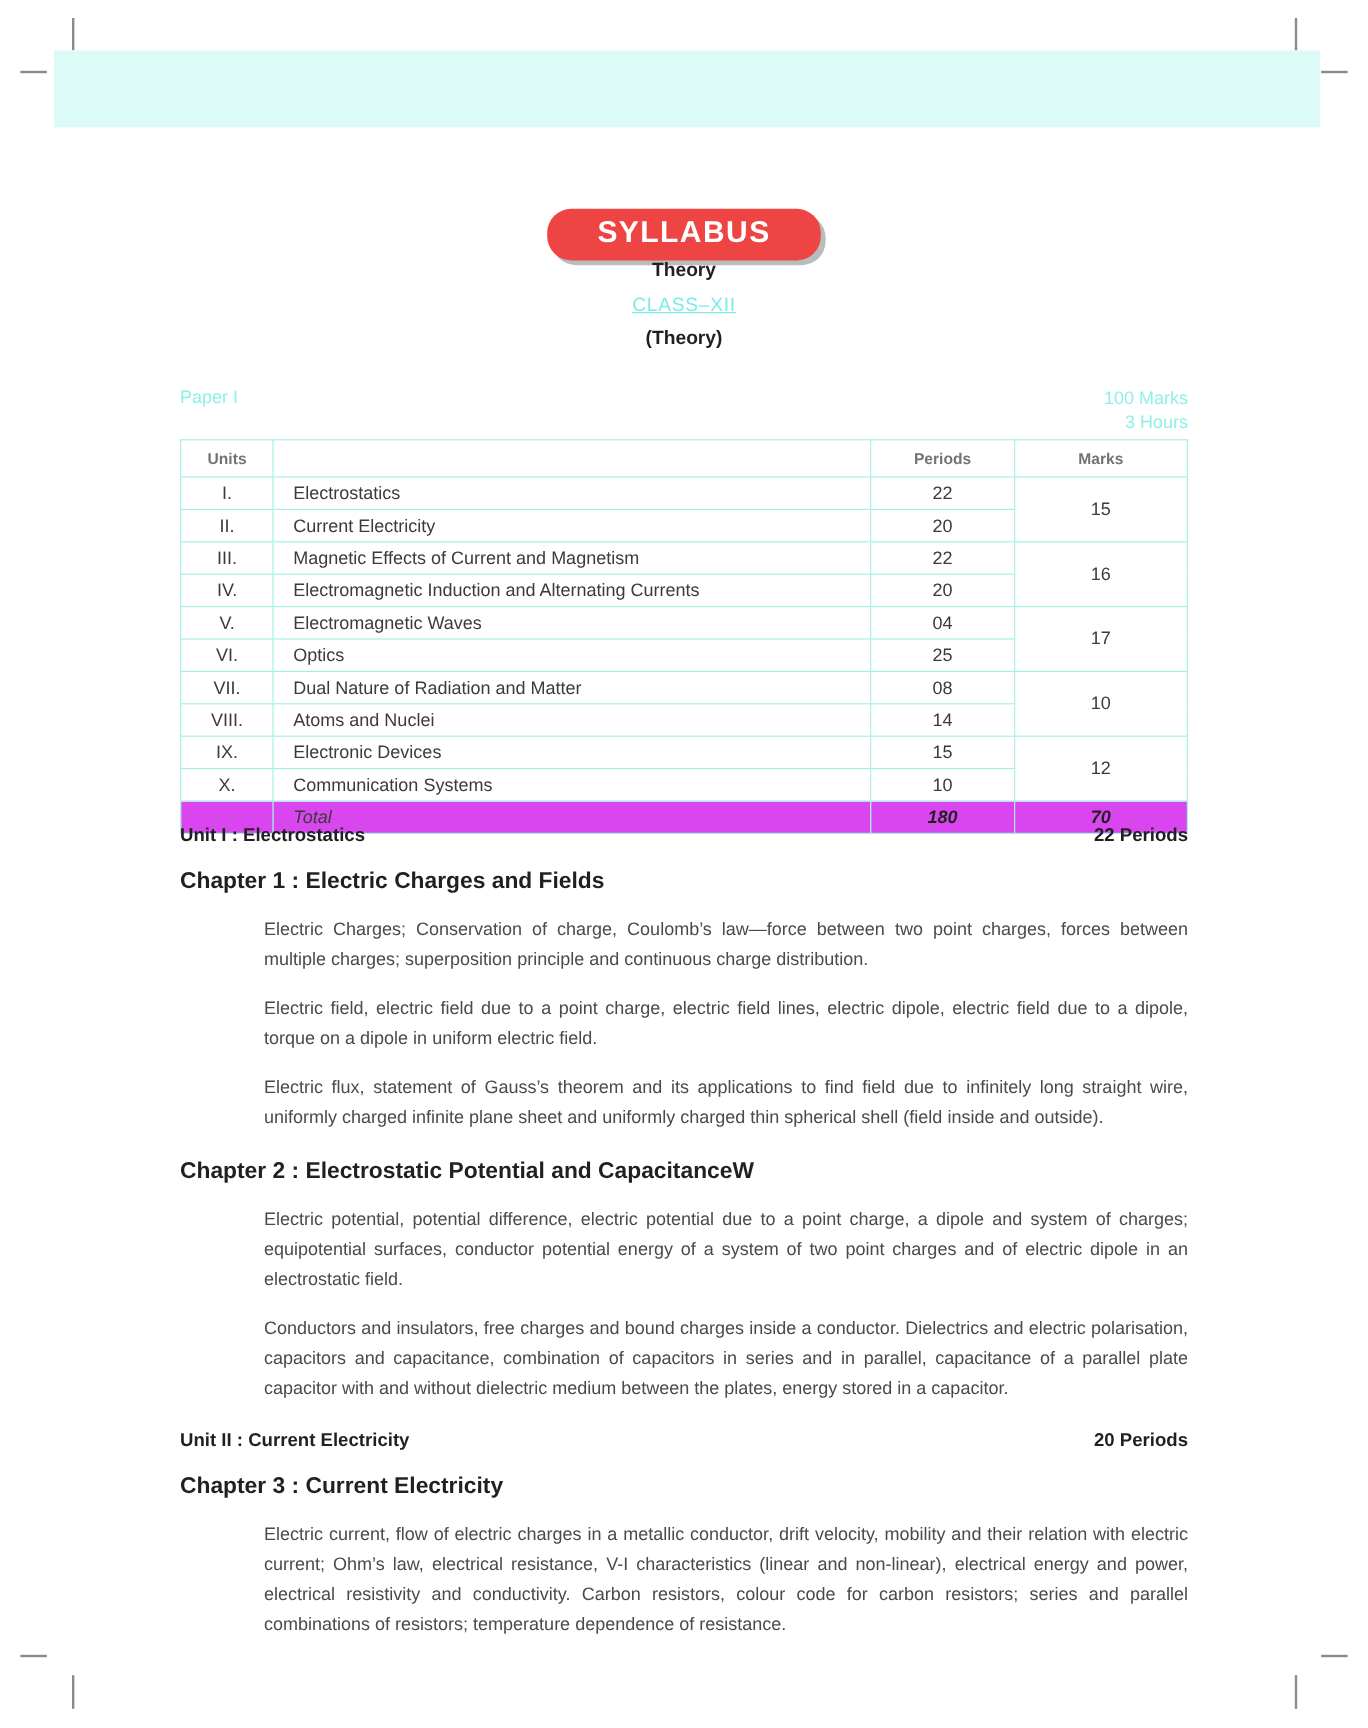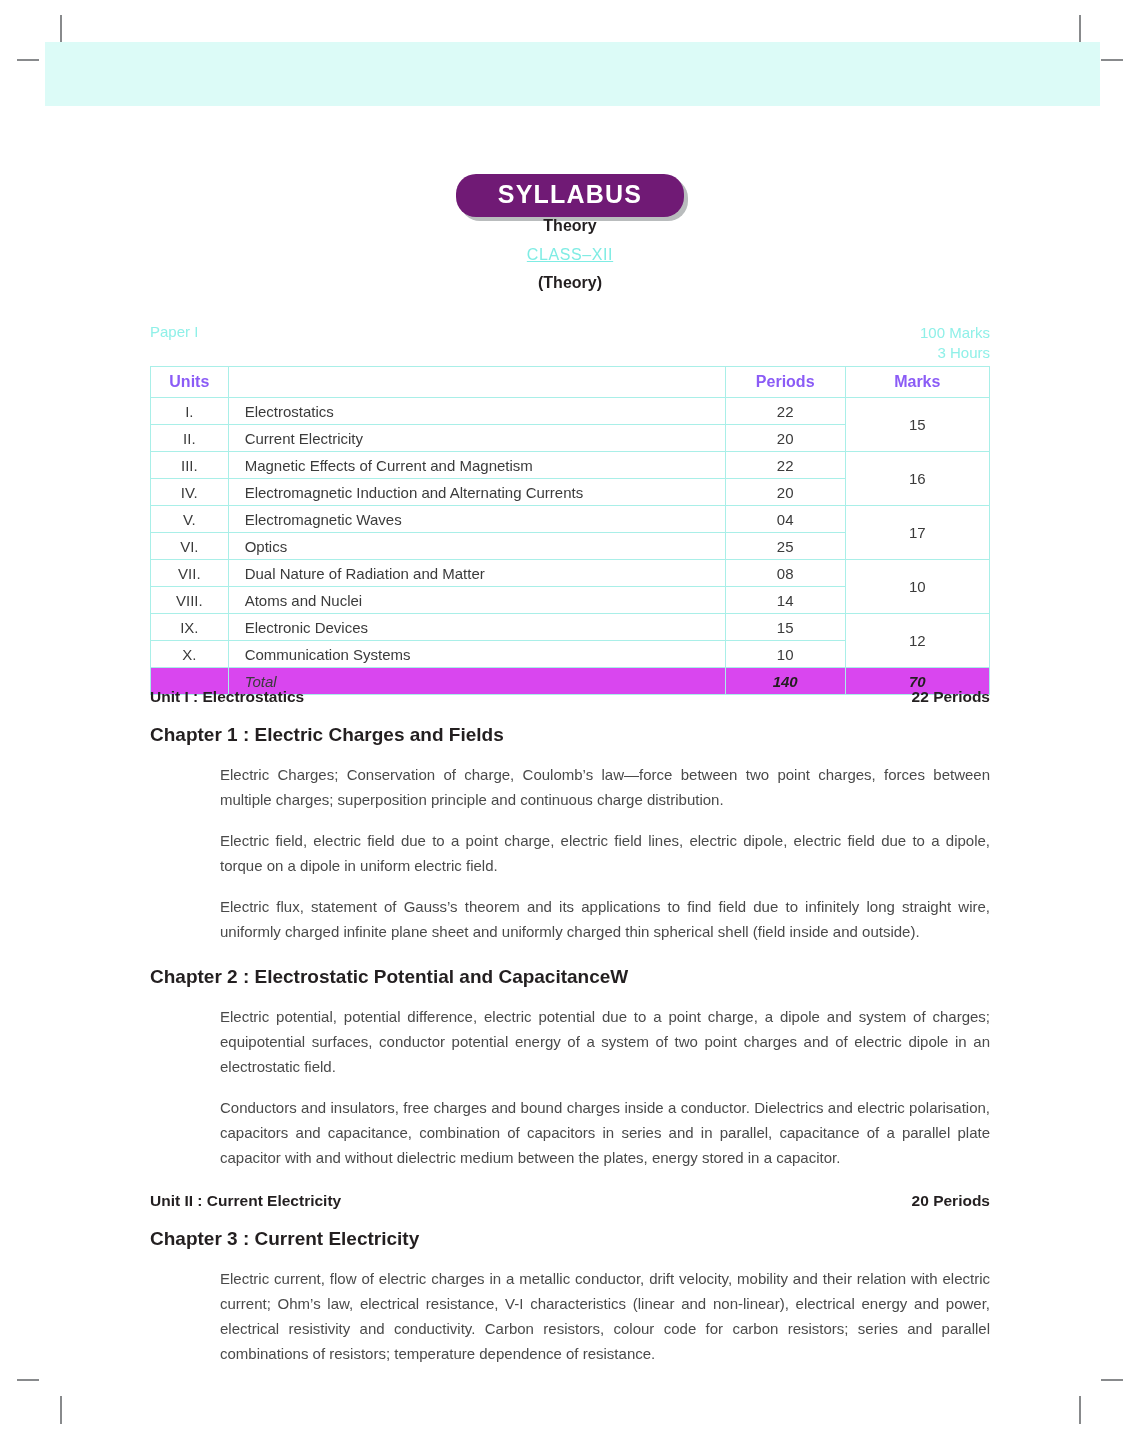--- a/index.html
+++ b/index.html
@@ -46,21 +46,21 @@
   .badge-wrap {
     position: absolute;
     left: 0;
     top: 174px;
     width: 1140px;
     text-align: center;
   }
   .badge {
     display: inline-block;
     position: relative;
-    background: #701a75;
+    background: #ef4444;
     color: #ffffff;
     font-size: 25px;
     font-weight: bold;
     letter-spacing: 1.2px;
     padding: 6px 42px 8px 42px;
     border-radius: 20px;
     box-shadow: 4px 4px 0 0 #b9bcbd;
   }
 
   .subtitle {
@@ -115,24 +115,24 @@
     padding: 0;
     height: 26px;
     font-weight: normal;
   }
   .tbl .c-unit   { width: 78px;  text-align: center; }
   .tbl .c-name   { width: 494px; text-align: left; padding-left: 16px; }
   .tbl .c-period { width: 121px; text-align: center; }
   .tbl .c-mark   { width: 147px; text-align: center; }
   .tbl thead td {
     font-weight: bold;
-    font-size: 16px;
+    font-size: 13px;
     text-align: center;
     height: 30px;
-    color: #8b5cf6;
+    color: #737373;
   }
   .tbl thead .c-name { background: #ffffff; }
   .tbl .total-row td {
     background: #d946ef;
     font-style: italic;
   }
   .tbl .total-row .c-period,
   .tbl .total-row .c-mark {
     font-weight: bold;
     color: #231f20;
@@ -262,21 +262,21 @@
         <td class="c-mark" rowspan="2">12</td>
       </tr>
       <tr>
         <td class="c-unit">X.</td>
         <td class="c-name">Communication Systems</td>
         <td class="c-period">10</td>
       </tr>
       <tr class="total-row">
         <td class="c-unit"></td>
         <td class="c-name">Total</td>
-        <td class="c-period">140</td>
+        <td class="c-period">180</td>
         <td class="c-mark">70</td>
       </tr>
     </tbody>
 </table>
 
 <div class="content" id="content-root">
     <div class="unit-head">
       <span class="u-left">Unit I : Electrostatics</span>
       <span class="u-right">22 Periods</span>
     </div>

